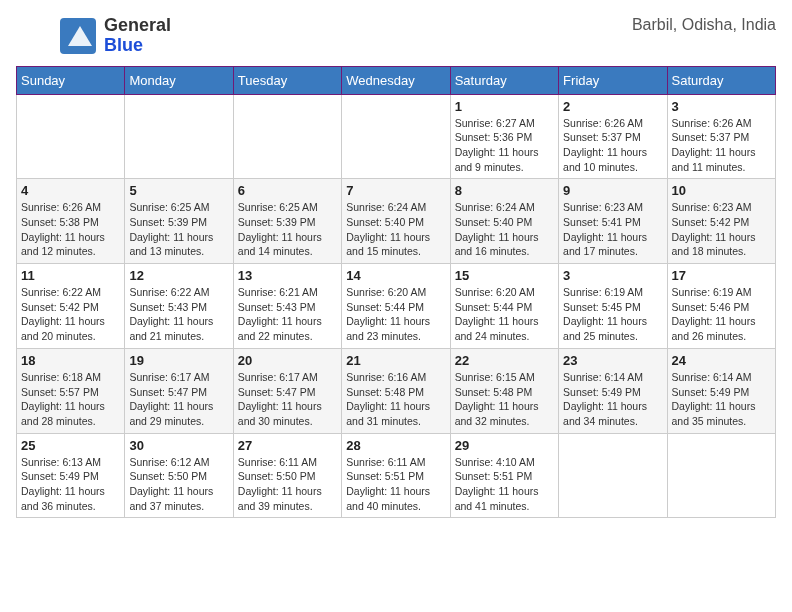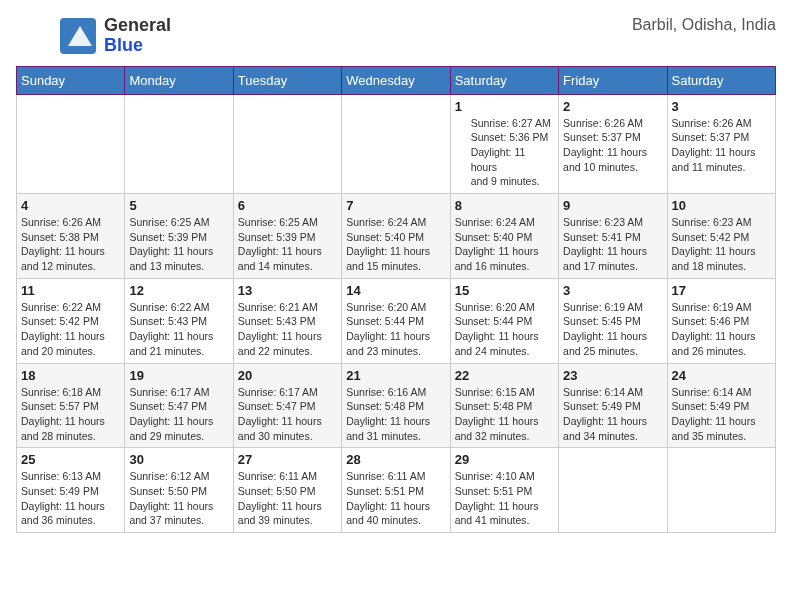--- a/index.html
+++ b/index.html
@@ -123,21 +123,21 @@
       </tr>
   </thead>
   <tbody id="calendar-body">
   <tr>
         <td class="empty-cell"></td>
         <td class="empty-cell"></td>
         <td class="empty-cell"></td>
         <td class="empty-cell"></td>
         <td>
           <span class="day-num">1</span>
-          <div class="day-info" style="white-space: pre-line; margin-left: 16px;">Sunrise: 6:27 AM
+          <div class="day-info" style="white-space: pre-line;">Sunrise: 6:27 AM
 Sunset: 5:36 PM
 Daylight: 11 hours
 and 9 minutes.</div>
         </td>
         <td>
           <span class="day-num">2</span>
           <div class="day-info" style="white-space: pre-line;">Sunrise: 6:26 AM
 Sunset: 5:37 PM
 Daylight: 11 hours
 and 10 minutes.</div>

